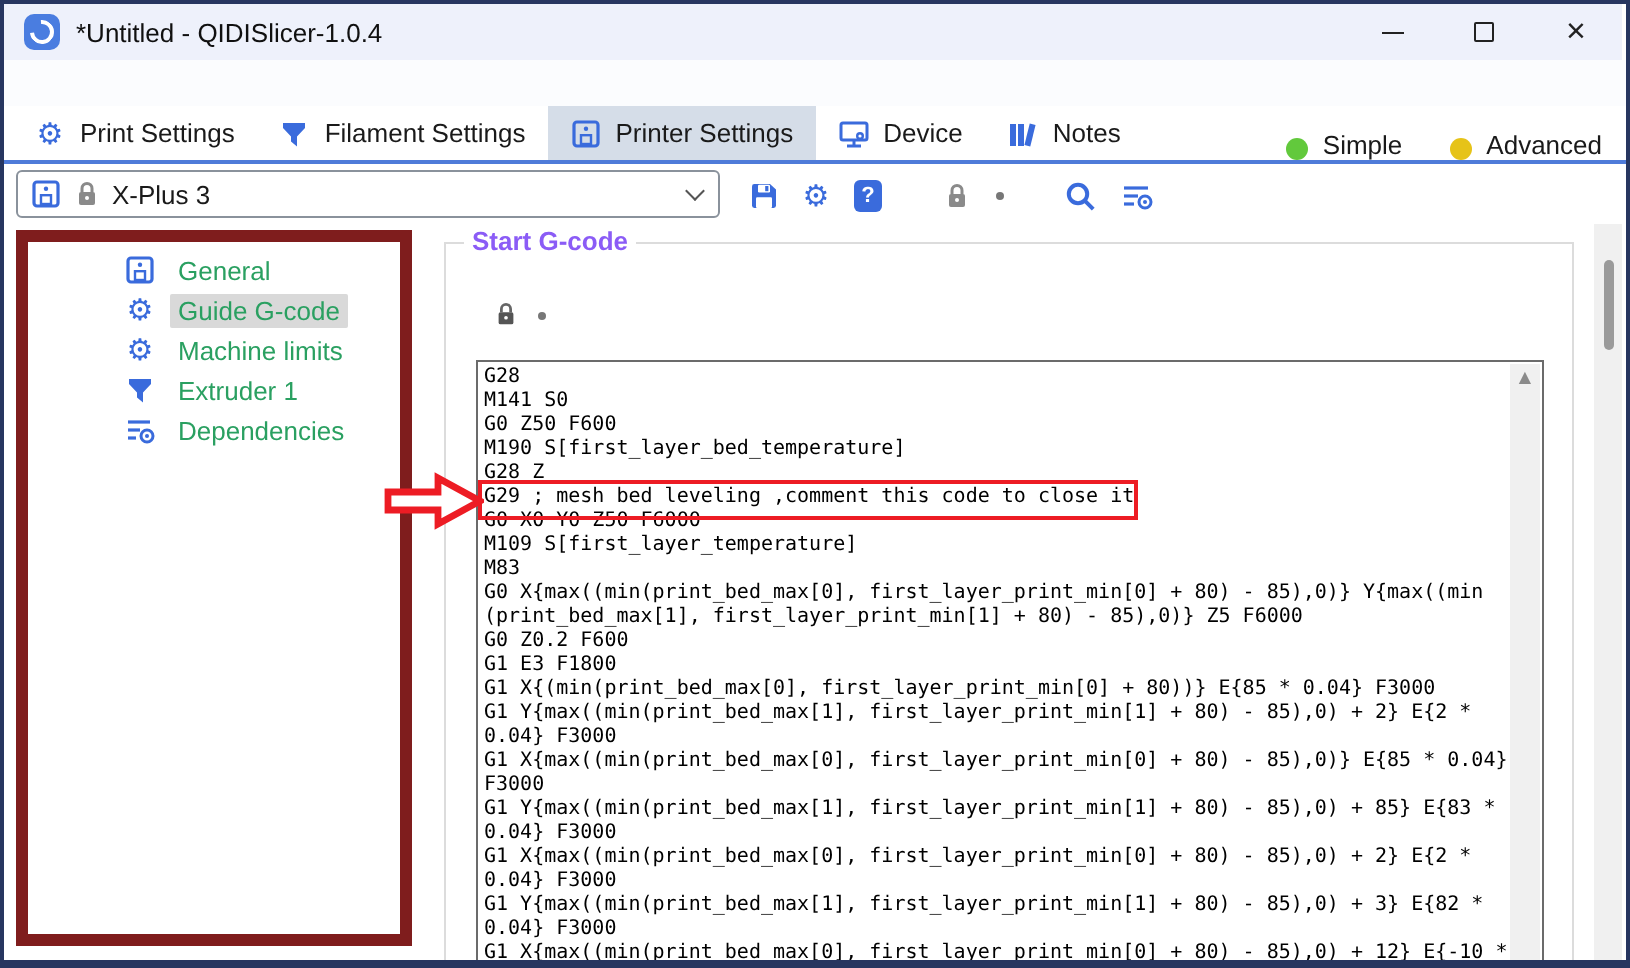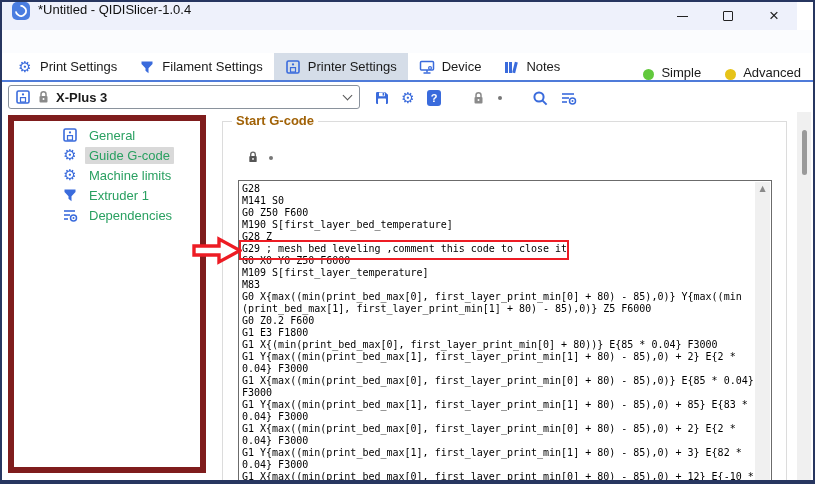--- a/index.html
+++ b/index.html
@@ -5,22 +5,22 @@
   * { margin:0; padding:0; box-sizing:border-box; }
   html,body { width:815px; height:484px; }
   body { position:relative; overflow:hidden; background:#fff;
          font-family:"Liberation Sans",sans-serif; color:#1a1a1a; }
 
   
   .frame { position:absolute; inset:0; border:2px solid #273660; border-bottom-width:4px;
            pointer-events:none; z-index:60; }
 
   
-  .titlebar { position:absolute; top:2px; left:2px; right:18px; height:28px;
-              background:#eef1fb; display:flex; }
+  .titlebar { position:absolute; top:2px; left:2px; right:4px; height:28px;
+              background:#eef1fb; display:flex; align-items:center; }
   .app-icon { width:18px; height:18px; margin:0 8px 0 10px; border-radius:5px;
               background:#4a7de0; position:relative; }
   .app-icon::after { content:""; position:absolute; inset:3px; border:2.4px solid #fff;
               border-radius:50%; border-left-color:transparent; transform:rotate(40deg); }
   .title-text { font-size:13px; color:#101010; }
   .win-controls { margin-left:auto; display:flex; height:100%; }
   .wc { width:46px; height:100%; display:flex; align-items:center; justify-content:center; }
   .glyph-min { width:11px; border-top:1.4px solid #222; display:inline-block; }
   .glyph-max { width:10px; height:10px; border:1.3px solid #222; border-radius:1px; display:inline-block; }
   .glyph-close { font-size:17px; line-height:10px; color:#222; }
@@ -40,21 +40,21 @@
   .mode { display:flex; align-items:flex-end; gap:7px; padding:0 12px; font-size:13px; }
   .mode-dot { width:11px; height:11px; border-radius:50%; background:#999; }
   .icon16 { width:16px; height:16px; flex:0 0 16px; }
   .gear-glyph { color:#3a6bdc; font-size:15px; line-height:16px; width:16px; text-align:center;
                 font-family:"DejaVu Sans",sans-serif; }
 
   
   .presetbar { position:absolute; top:84px; left:2px; right:2px; height:27px; background:#fff; }
   .combo { position:absolute; left:6px; top:1px; width:352px; height:24px; border:1px solid #8a929c;
            border-radius:3px; background:#fff; display:flex; align-items:center; gap:6px; padding:0 8px 0 6px; }
-  .combo-text { font-size:13px;font-weight:bold; }
+  .combo-text { font-size:13px; }
   .combo-chevron { margin-left:auto; width:7px; height:7px; border-right:1.6px solid #555;
                    border-bottom:1.6px solid #555; transform:rotate(45deg); margin-top:-4px; }
   .tbtn { position:absolute; top:4px; width:20px; height:20px; display:flex;
           align-items:center; justify-content:center; }
   .qbook { width:14px; height:16px; background:#3a6bdc; border-radius:3px; color:#fff;
            font-size:11px; font-weight:bold; text-align:center; line-height:16px; }
   .tiny-dot { width:4px; height:4px; border-radius:50%; background:#777; }
 
   
   .main { position:absolute; top:112px; left:2px; right:2px; bottom:0; background:#fff; }
@@ -62,21 +62,21 @@
   .sidebar { position:absolute; left:6px; top:3px; width:198px; height:358px;
              border:6px solid #7f1d1d; background:#fff; padding-top:4px;padding-left:42px; }
   .side-item { height:20px; display:flex; align-items:center; gap:7px; padding-left:6px;
                font-size:13px; color:#2aa061; }
   .side-item .lbl { padding:1px 4px; border-radius:1px; }
   .side-item.selected .lbl { background:#d9d9d9; }
 
   .groupbox { position:absolute; left:220px; top:9px; width:565px; height:370px;
               border:1px solid #dcdcdc; border-bottom:none; }
   .groupbox-label { position:absolute; left:9px; top:-9px; background:#fff; padding:0 4px;
-                    font-size:13px; font-weight:bold; color:#a16207; }
+                    font-size:13px; font-weight:bold; color:#8b5cf6; }
 
   .opt-lock-row { position:absolute; left:245px; top:38px; display:flex; align-items:center; gap:10px; }
 
   .gcode-area { position:absolute; left:236px; top:68px; width:534px; height:310px;
                 border:1px solid #6b6b6b; background:#fff; }
   .gcode-text { position:absolute; left:3px; top:2px; right:18px; bottom:0;
                 font-family:"DejaVu Sans Mono",monospace; font-size:10px; line-height:12px;
                 white-space:pre; overflow:hidden; color:#000; }
   .gcode-scrollbar { position:absolute; top:1px; right:1px; bottom:0; width:15px; background:#f0f0f0;
                      text-align:center; }

